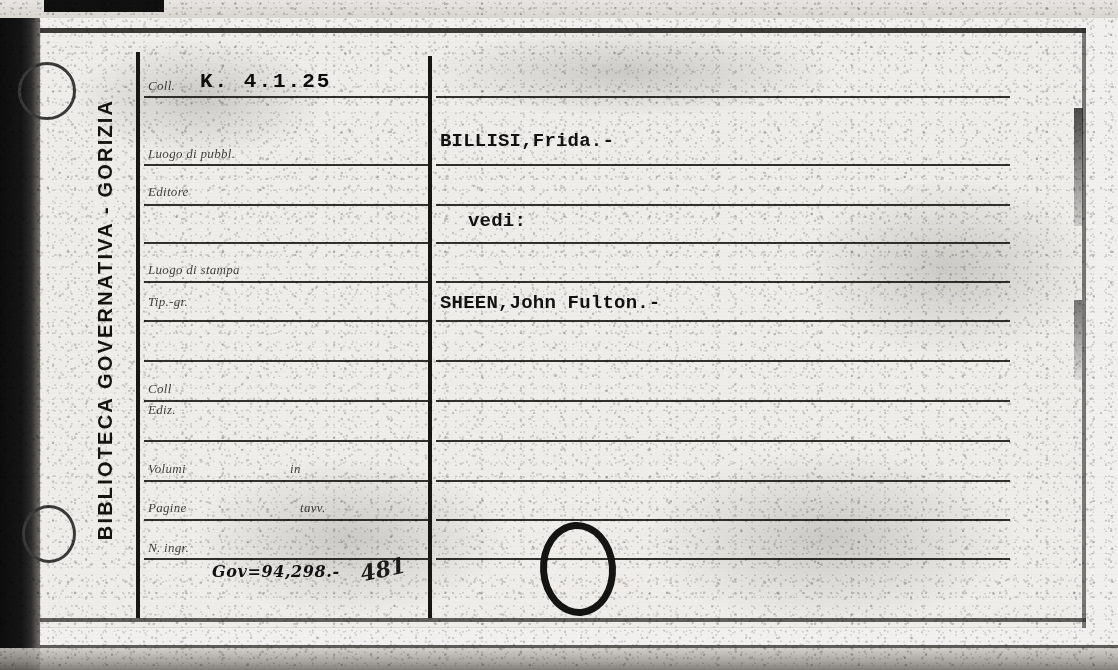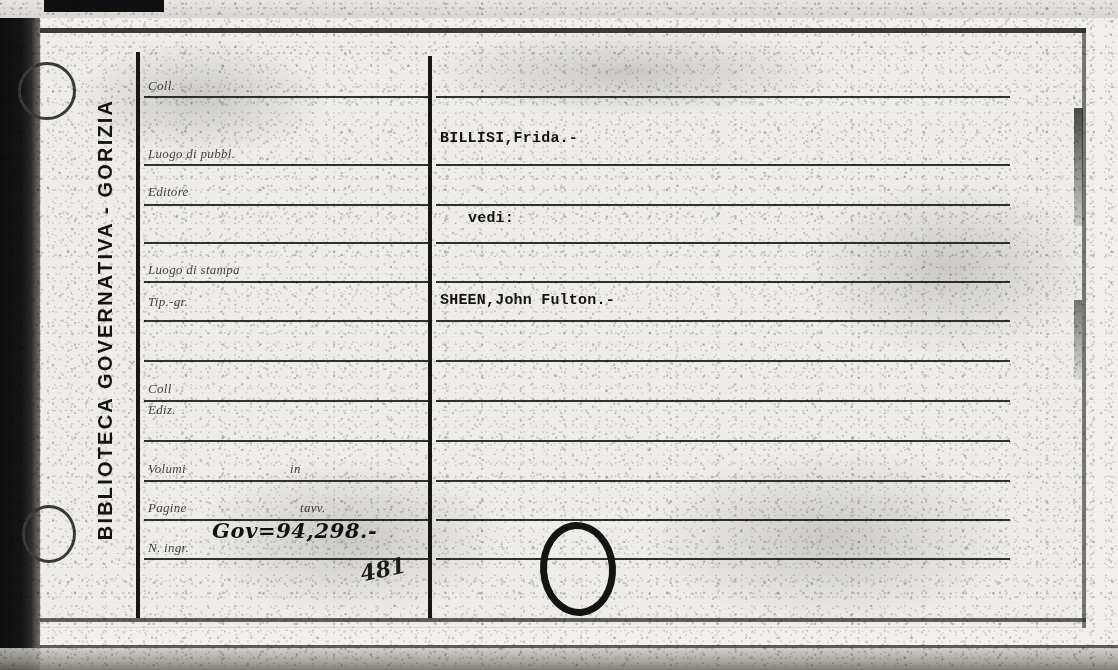--- a/index.html
+++ b/index.html
@@ -195,21 +195,21 @@
     opacity: .88;
     white-space: nowrap;
     letter-spacing: .3px;
   }
 
   
   .typed {
     position: absolute;
     font-family: "Liberation Mono", monospace;
     font-weight: bold;
-    font-size: 15px;
+    font-size: 19px;
     color: #131210;
     white-space: nowrap;
     letter-spacing: .2px;
   }
 
   
   #classmark {
     position: absolute;
     left: 200px; top: 70px;
     font-family: "Liberation Mono", monospace;
@@ -223,22 +223,22 @@
   
   .handwritten {
     position: absolute;
     font-family: "DejaVu Serif", serif;
     font-style: italic;
     font-weight: bold;
     color: #111;
     white-space: nowrap;
   }
   #acc-inv {
-    left: 212px; top: 518px;
-    font-size: 21px;
+    left: 212px; top: 562px;
+    font-size: 16px;
     letter-spacing: .6px;
   }
   #acc-pencil {
     left: 360px; top: 556px;
     font-size: 22px;
     transform: rotate(-12deg);
     color: #1a1a18;
   }
 
   
@@ -320,20 +320,21 @@
   <div class="hline" style="left:436px; top:281px; width:574px;"></div>
   <div class="hline" style="left:436px; top:320px; width:574px;"></div>
   <div class="hline" style="left:436px; top:360px; width:574px;"></div>
   <div class="hline" style="left:436px; top:400px; width:574px;"></div>
   <div class="hline" style="left:436px; top:440px; width:574px;"></div>
   <div class="hline" style="left:436px; top:480px; width:574px;"></div>
   <div class="hline" style="left:436px; top:519px; width:574px;"></div>
   <div class="hline" style="left:436px; top:558px; width:574px;"></div>
 
   <div class="field-label" style="left:148px; top:78px;">Coll.</div>
+  <div id="classmark">K. 4.1.25</div>
 
   <div class="field-label" style="left:148px; top:146px;">Luogo di pubbl.</div>
   <div class="field-label" style="left:148px; top:184px;">Editore</div>
   <div class="field-label" style="left:148px; top:262px;">Luogo di stampa</div>
   <div class="field-label" style="left:148px; top:294px;text-align:right;">Tip.-gr.</div>
   <div class="field-label" style="left:148px; top:381px;">Coll</div>
   <div class="field-label" style="left:148px; top:402px;">Ediz.</div>
   <div class="field-label" style="left:148px; top:461px;">Volumi</div>
   <div class="field-label" style="left:290px; top:461px;">in</div>
   <div class="field-label" style="left:148px; top:500px;">Pagine</div>

